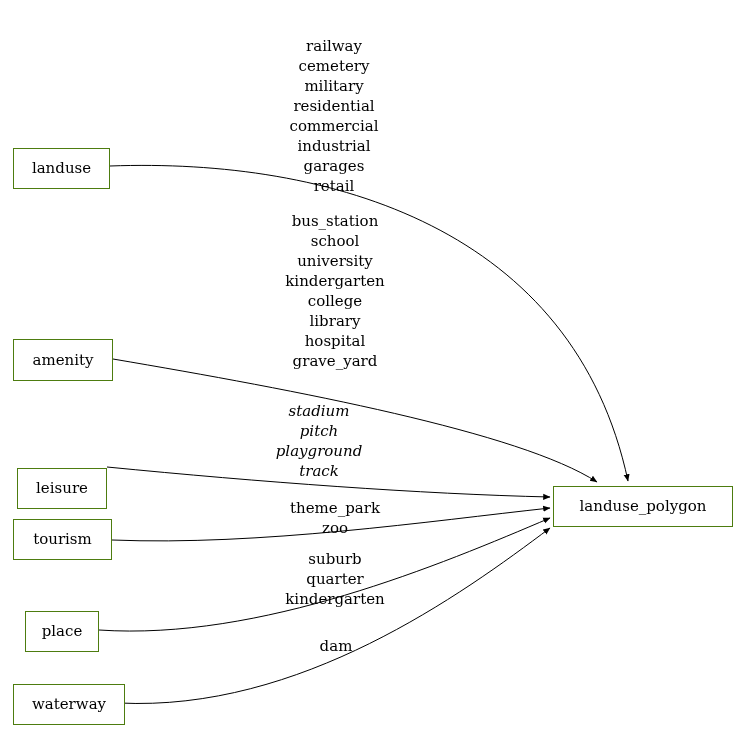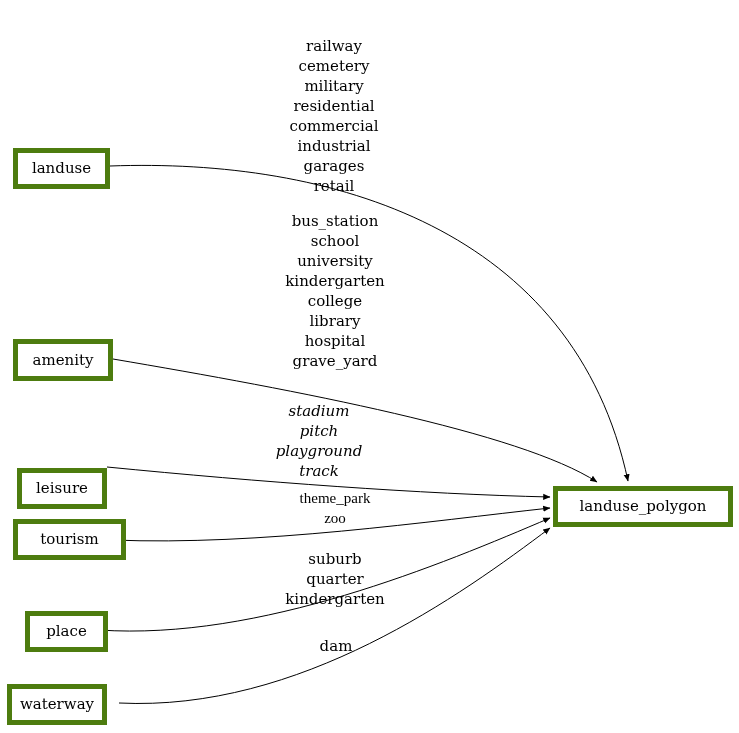--- a/index.html
+++ b/index.html
@@ -17,21 +17,21 @@
     overflow: hidden;
   }
   svg.edge-layer {
     position: absolute;
     left: 0;
     top: 0;
   }
   .node {
     position: absolute;
     box-sizing: border-box;
-    border: 5px solid #4d7c0f;
+    border: 1px solid #4d7c0f;
     background: #ffffff;
     display: flex;
     align-items: center;
     justify-content: center;
     font-size: 15px;
     line-height: 1;
     white-space: nowrap;
   }
   .edge-label {
     position: absolute;
@@ -66,25 +66,25 @@
 
     <path d="M119,703 C300,712 462,594 550,528" fill="none" stroke="#000000" stroke-width="1" marker-end="url(#arrow)"></path>
   </svg>
 
   <div class="node" style="left:13px; top:148px; width:97px; height:41px;">landuse</div>
 
   <div class="node" style="left:13px; top:339px; width:100px; height:42px;">amenity</div>
 
   <div class="node" style="left:17px; top:447px; width:90px; height:41px;margin-top:21px;">leisure</div>
 
-  <div class="node" style="left:13px; top:519px; width:113px; height:41px;">tourism</div>
+  <div class="node" style="left:13px; top:519px; width:99px; height:41px;">tourism</div>
 
-  <div class="node" style="left:25px; top:611px; width:83px; height:41px;">place</div>
+  <div class="node" style="left:25px; top:611px; width:74px; height:41px;">place</div>
 
-  <div class="node" style="left:7px; top:684px; width:100px; height:41px;">waterway</div>
+  <div class="node" style="left:13px; top:684px; width:112px; height:41px;">waterway</div>
 
   <div class="node" style="left:553px; top:486px; width:180px; height:41px;">landuse_polygon</div>
 
   <div class="edge-label" style="left:334px; top:4px;margin-top:32px;">railway
 cemetery
 military
 residential
 commercial
 industrial
 garages
@@ -97,21 +97,21 @@
 college
 library
 hospital
 grave_yard</div>
 
   <div class="edge-label" style="left:319px; top:401px;font-style:italic;">stadium
 pitch
 playground
 track</div>
 
-  <div class="edge-label" style="left:335px; top:488px;font-family:Liberation Serif, serif;">theme_park
+  <div class="edge-label" style="left:335px; top:498px;">theme_park
 zoo</div>
 
   <div class="edge-label" style="left:335px; top:549px;">suburb
 quarter
 kindergarten</div>
 
   <div class="edge-label" style="left:336px; top:636px;">dam</div>
 
 </div>
 

